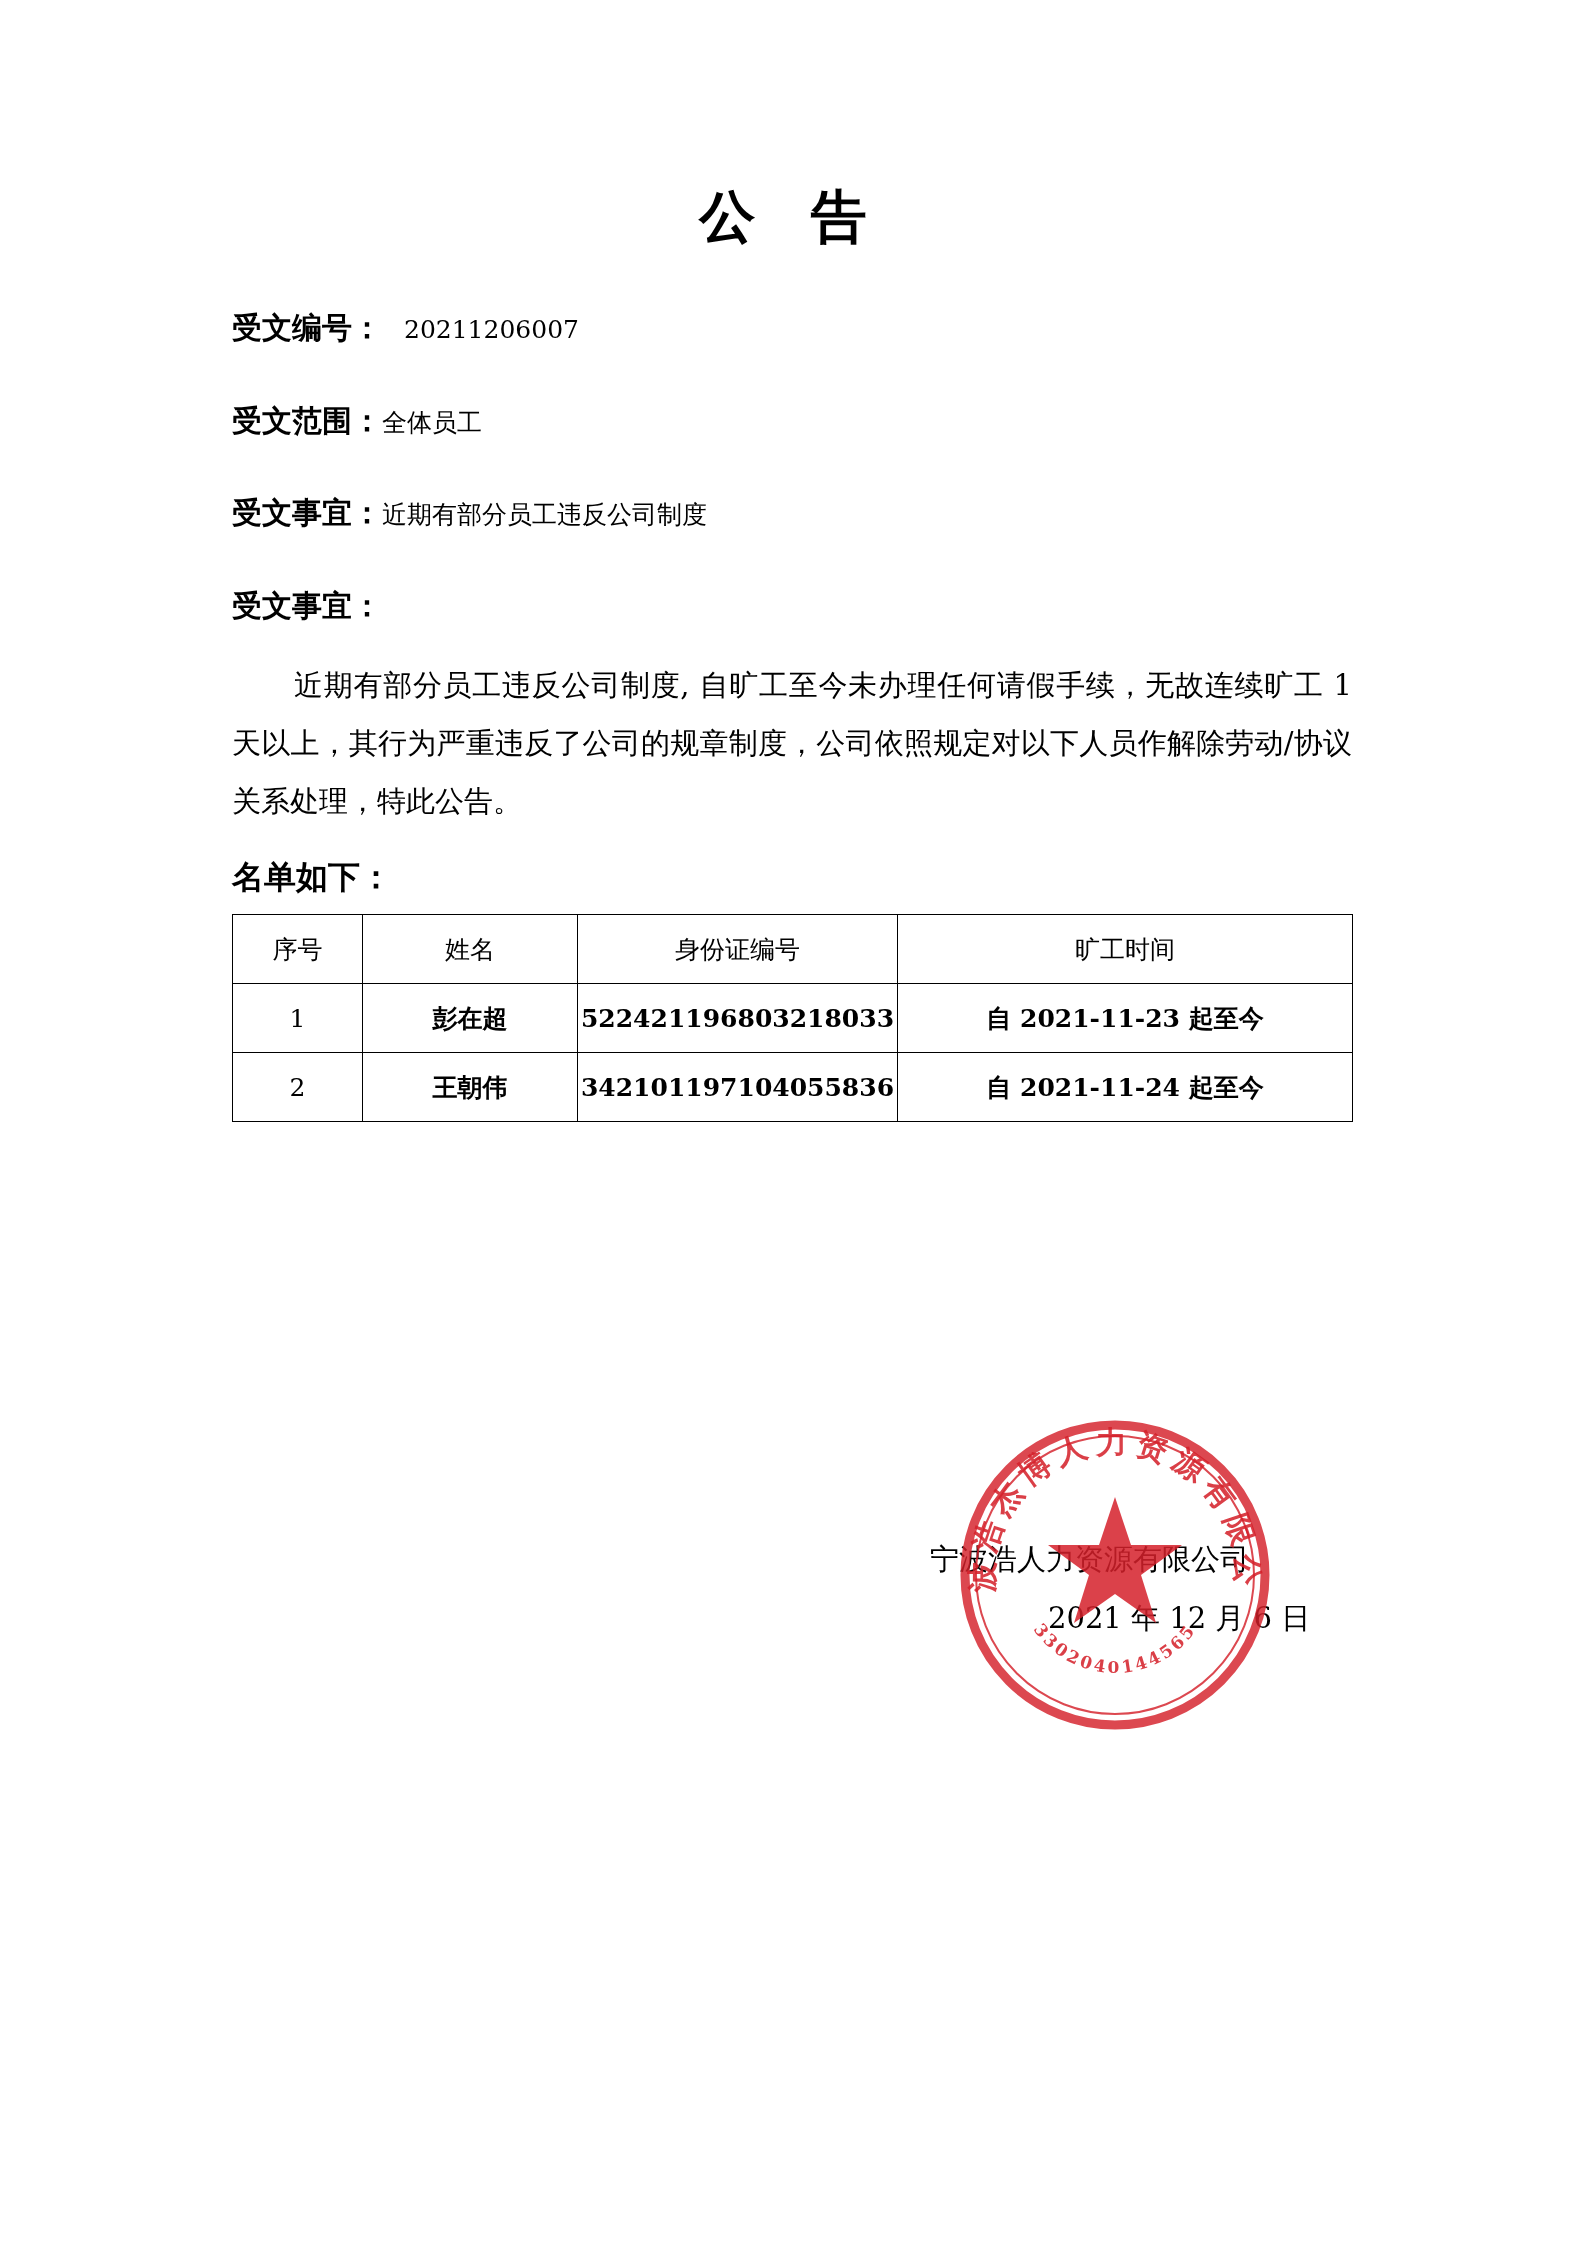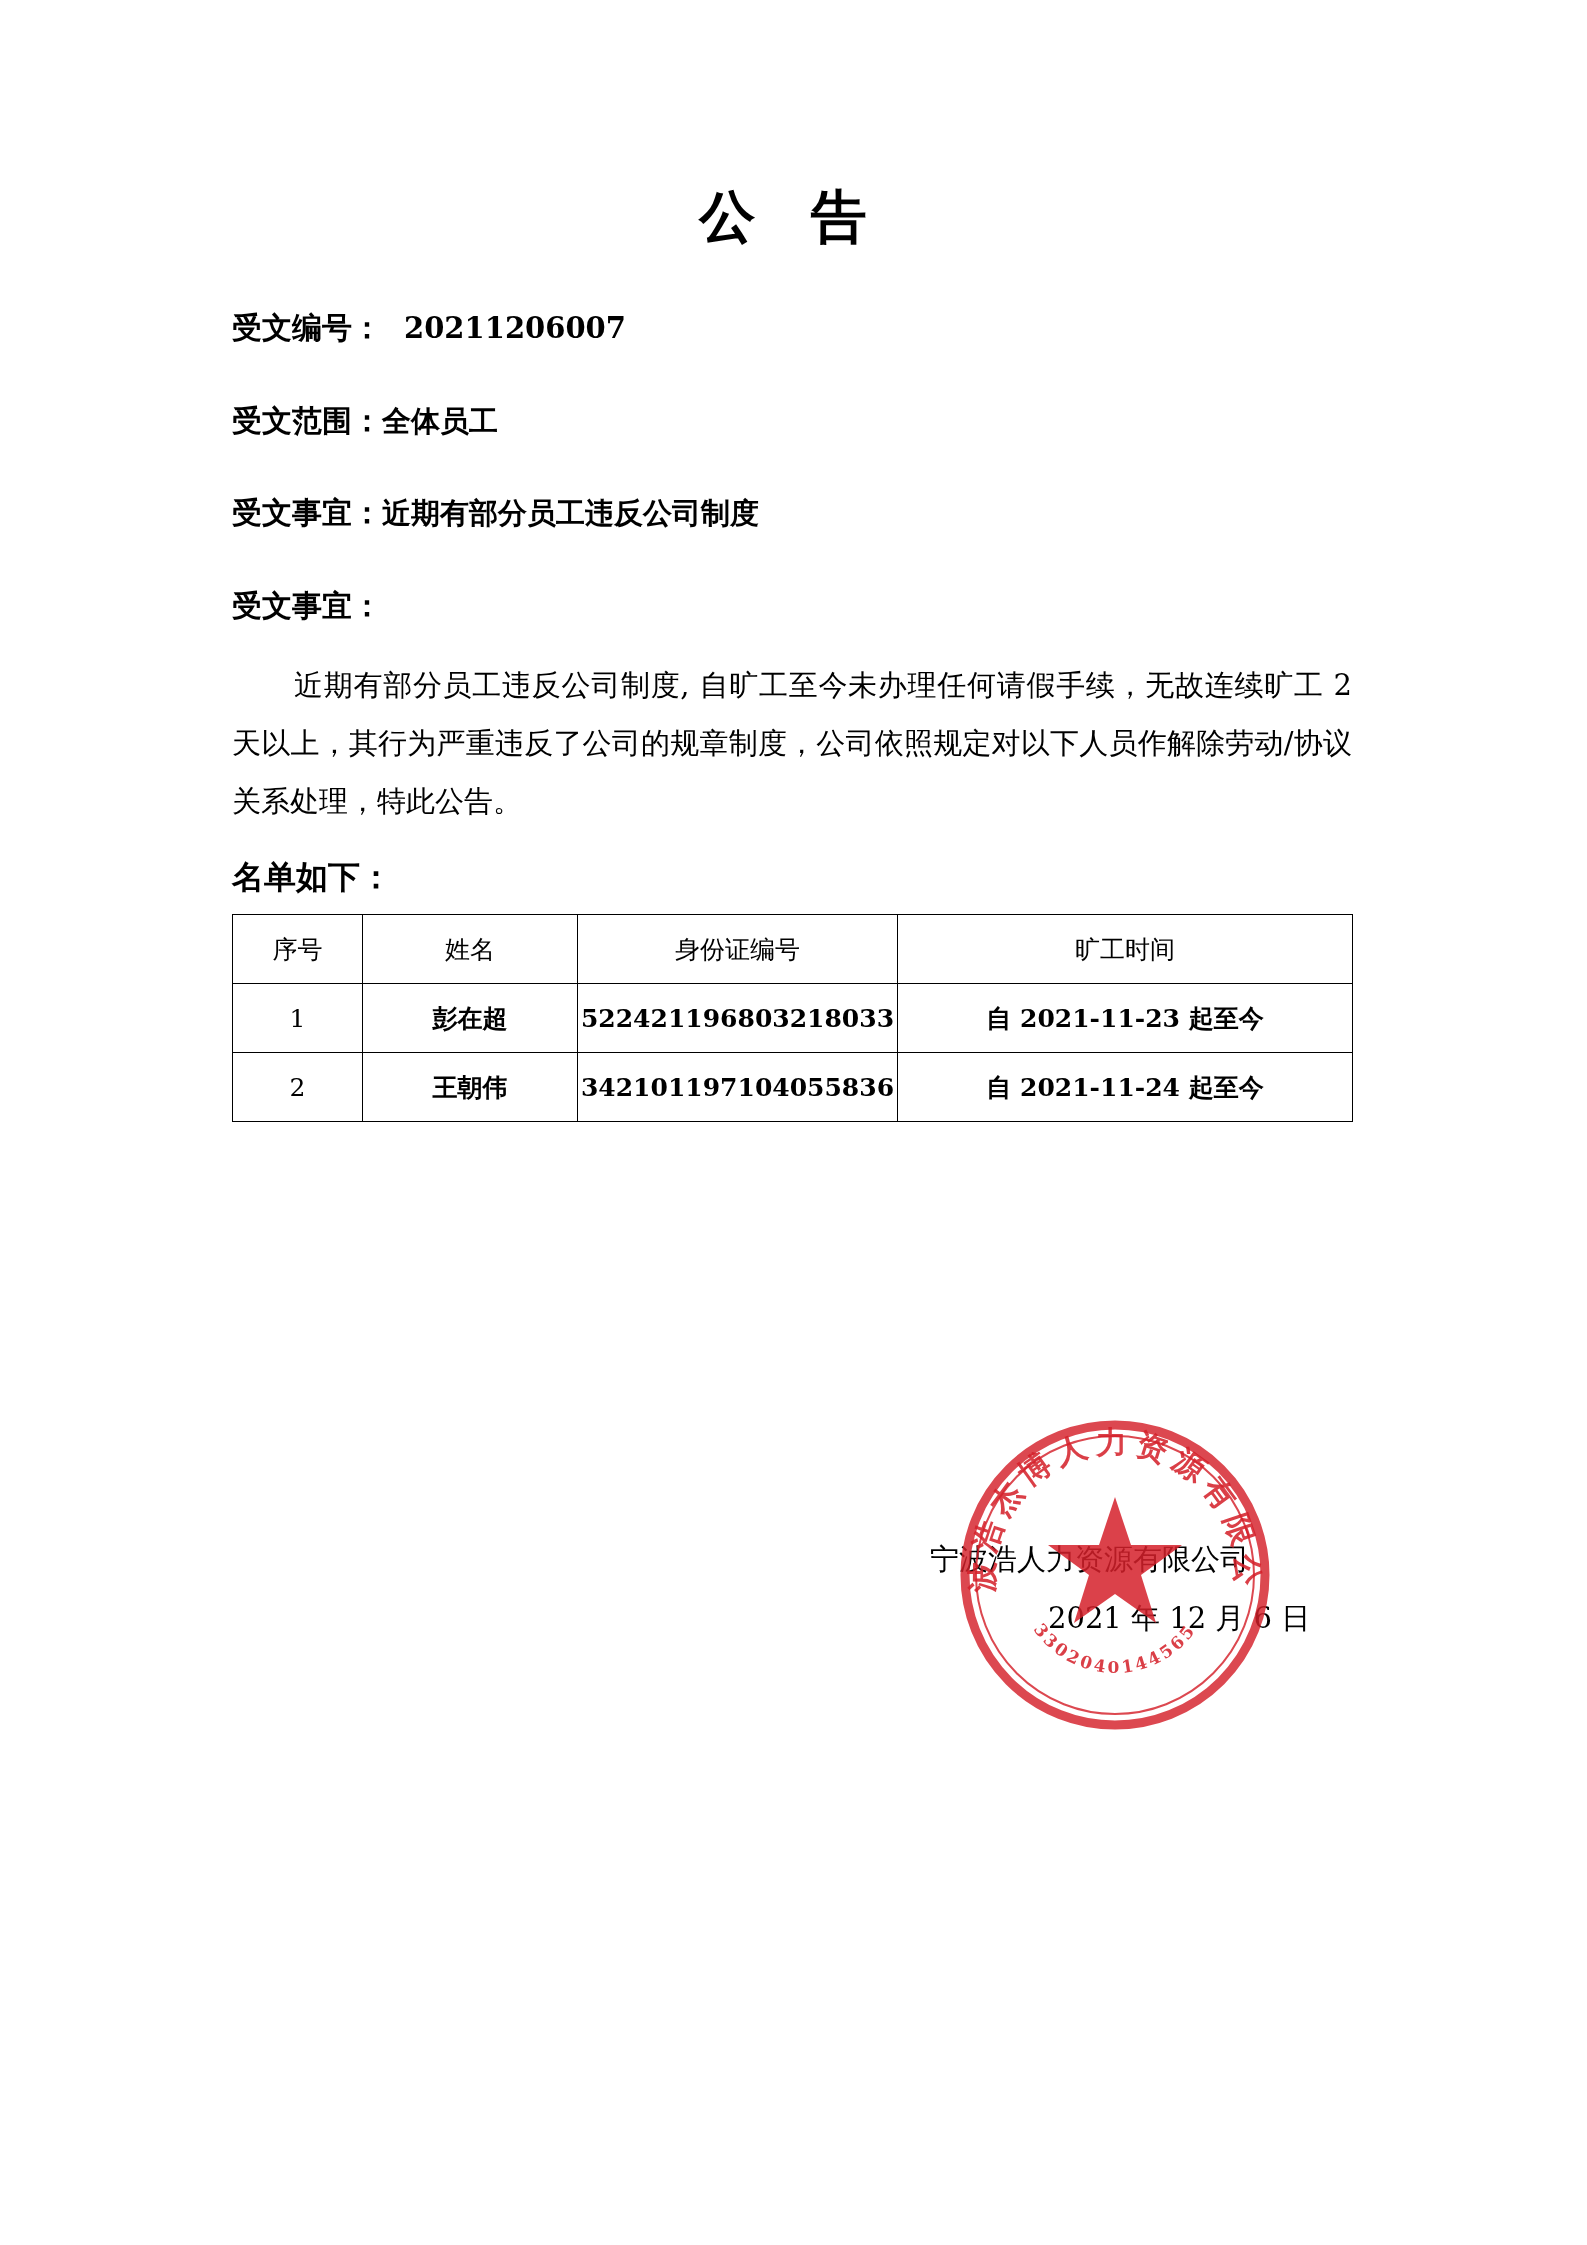--- a/index.html
+++ b/index.html
@@ -44,22 +44,22 @@
     white-space: nowrap;
   }
   .field-row:first-of-type {
     margin-top: 98px;
   }
   .field-label {
     font-weight: bold;
     font-size: 30px;
   }
   .field-value {
-    font-weight: bold;
-    font-size: 29px;
+    font-weight: normal;
+    font-size: 25px;
   }
   .field-value.num {
     font-family: "DejaVu Serif", "Liberation Serif", serif;
     padding-left: 22px;
   }
 
   .greeting {
     margin-top: 52px;
     font-size: 29px;
   }
@@ -167,21 +167,21 @@
 
     <div class="field-row">
       <span class="field-label">受文事宜：</span><span class="field-value">近期有部分员工违反公司制度</span>
     </div>
 
     <div class="field-row">
       <span class="field-label">受文事宜：</span><span class="field-value"></span>
     </div>
 
 
-    <div class="para">近期有部分员工违反公司制度, 自旷工至今未办理任何请假手续，无故连续旷工 2 天以上，其行为严重违反了公司的规章制度，公司依照规定对以下人员作解除劳动/协议关系处理，特此公告。</div>
+    <div class="para">近期有部分员工违反公司制度, 自旷工至今未办理任何请假手续，无故连续旷工 1 天以上，其行为严重违反了公司的规章制度，公司依照规定对以下人员作解除劳动/协议关系处理，特此公告。</div>
 
     <div class="list-caption">名单如下：</div>
 
     <table class="namelist">
       <colgroup>
         <col class="c1">
           <col class="c2">
           <col class="c3">
           <col class="c4">
       </colgroup>

